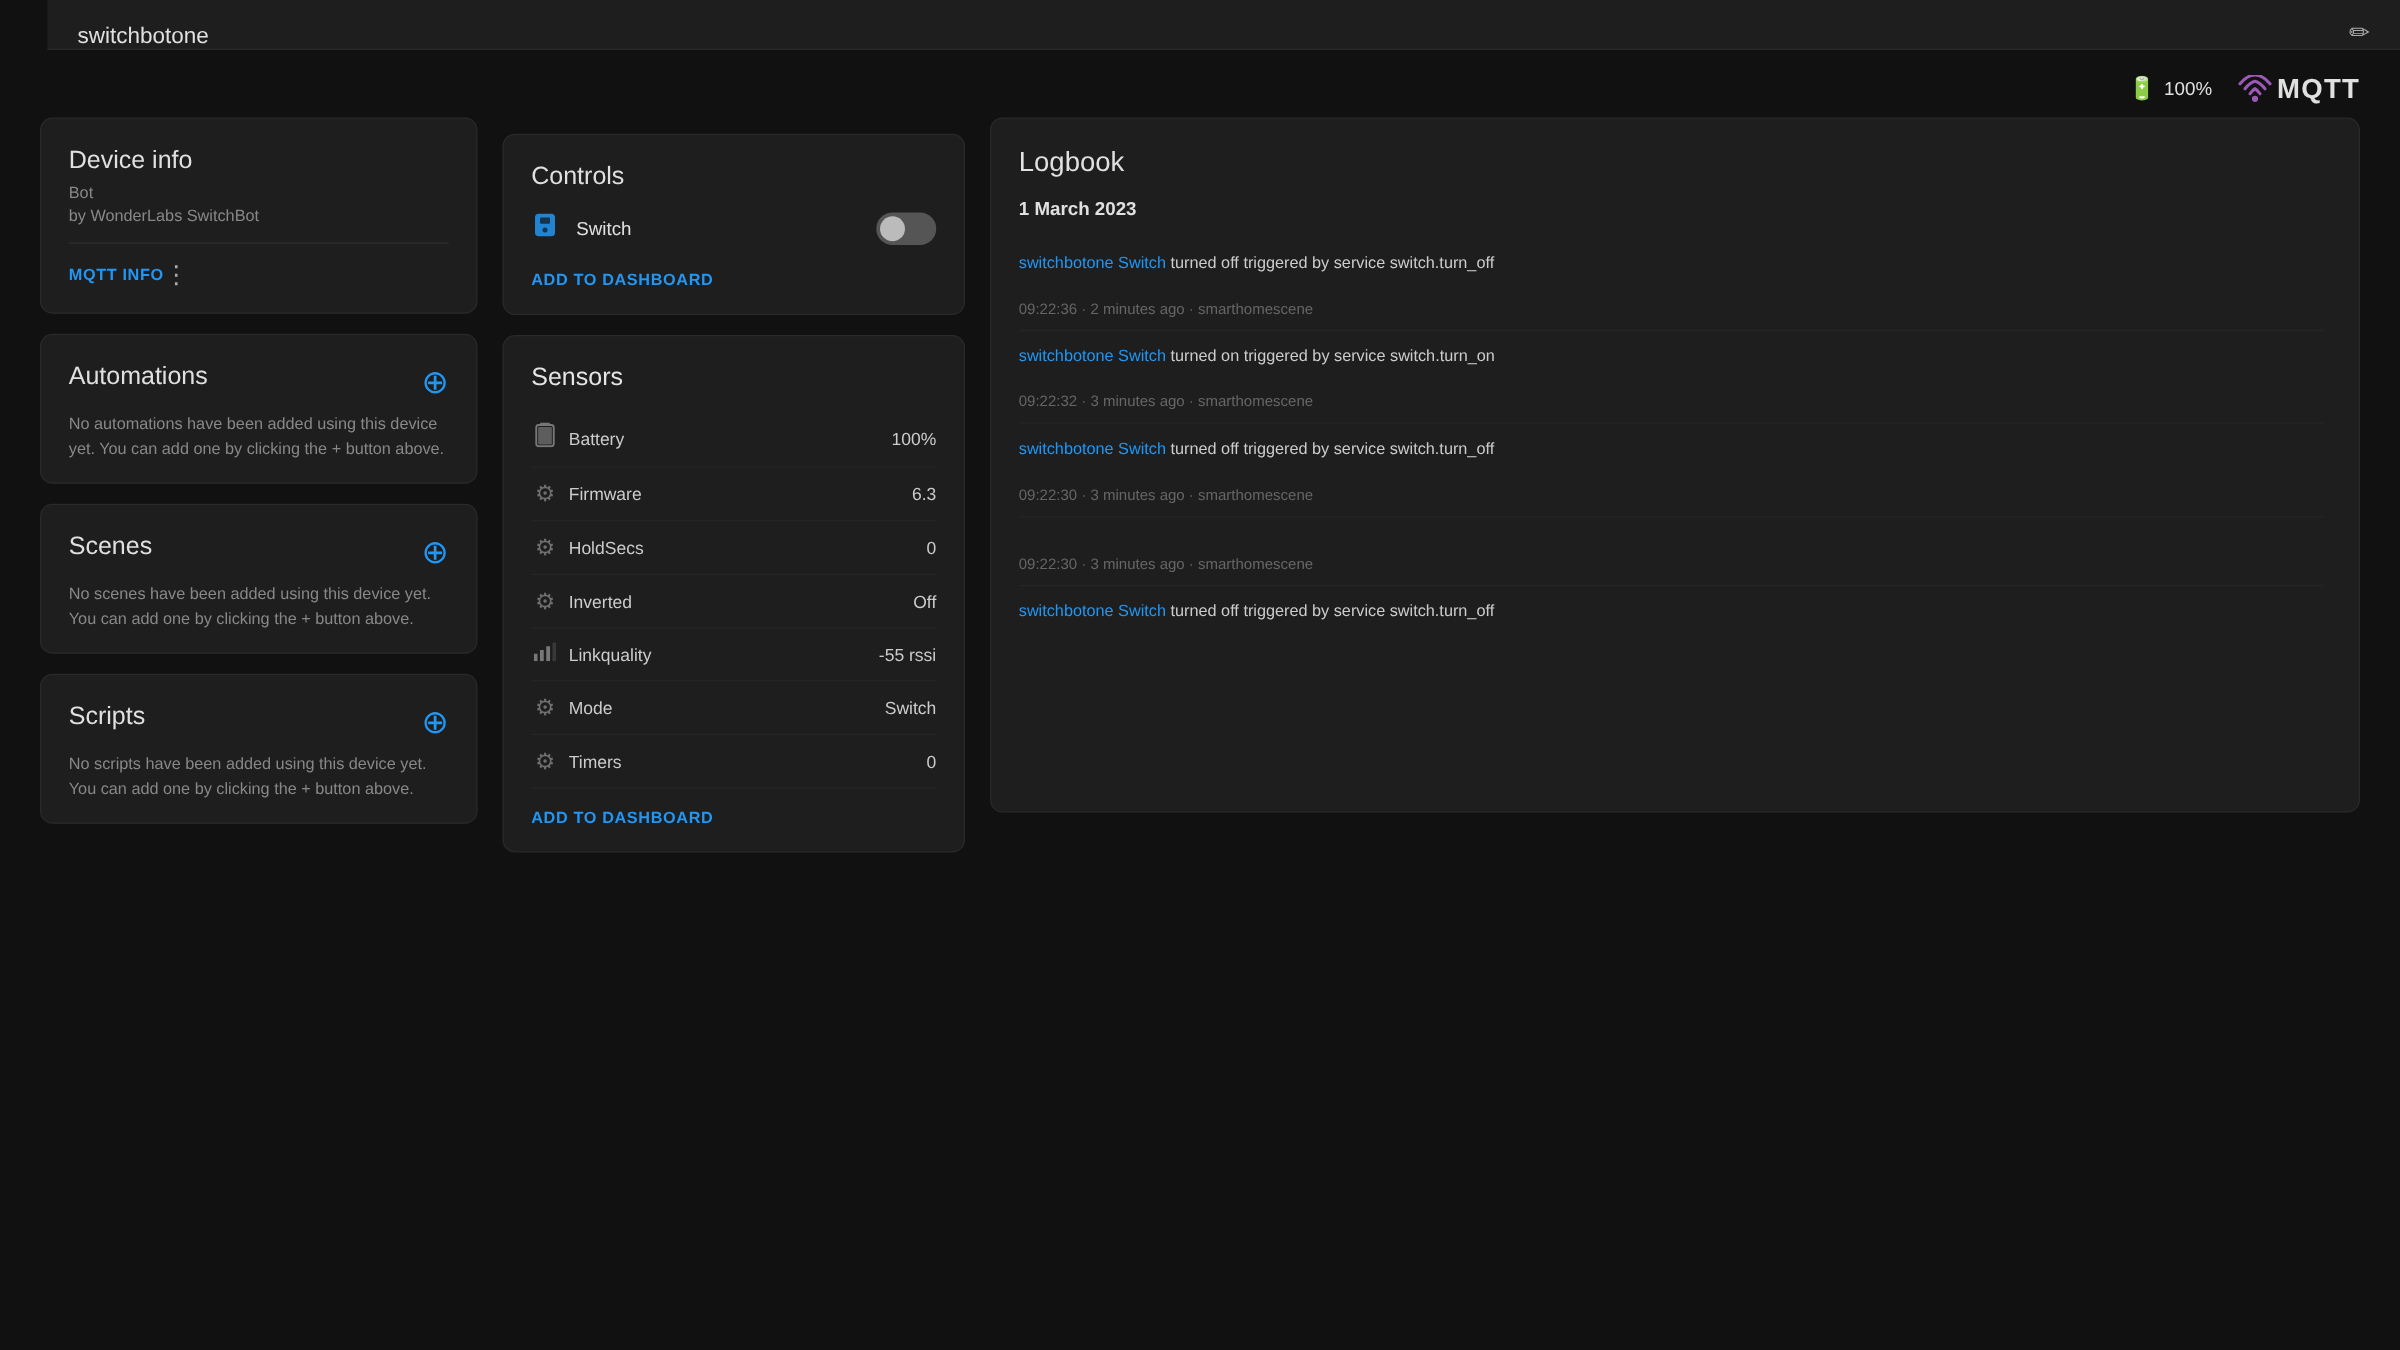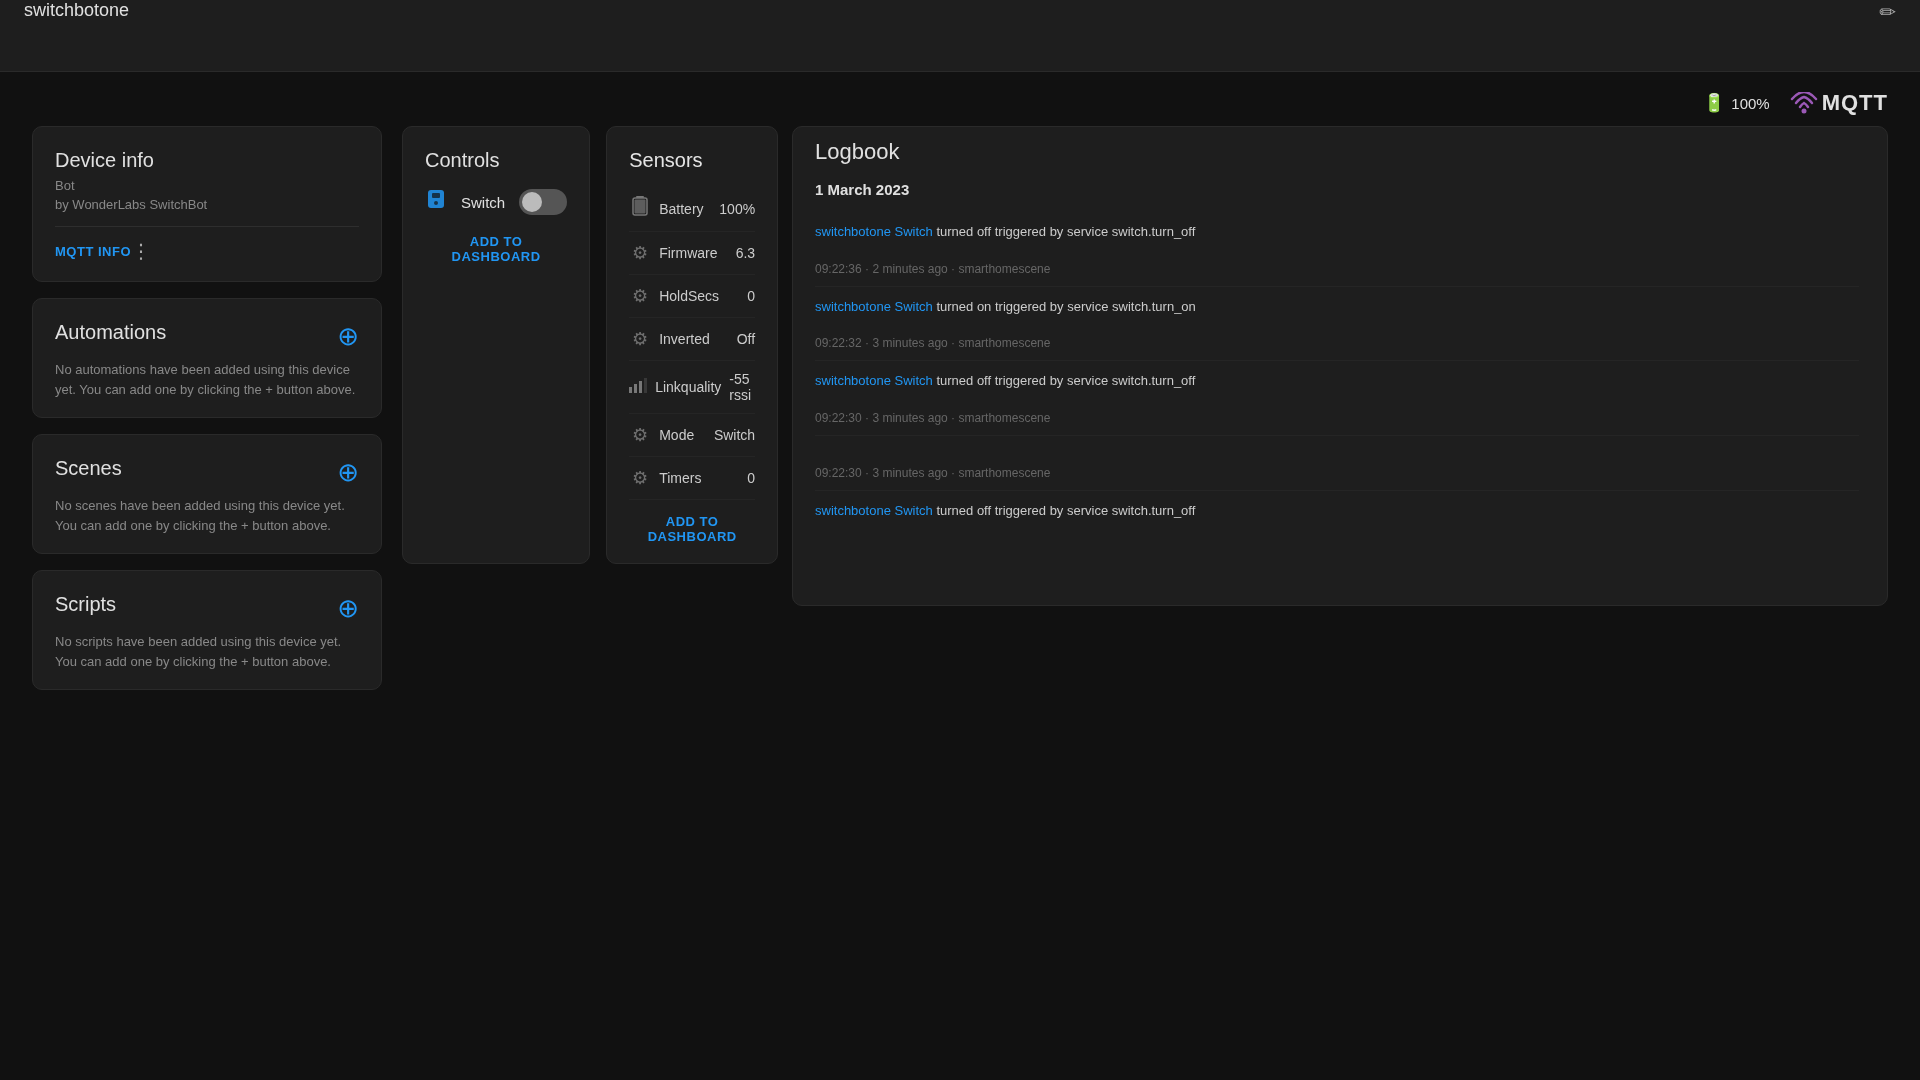--- a/index.html
+++ b/index.html
@@ -5,26 +5,27 @@
     * { box-sizing: border-box; margin: 0; padding: 0; }
     body {
       background: #111111;
       color: #e0e0e0;
       font-family: 'Segoe UI', Arial, sans-serif;
       min-height: 1080px;
       width: 1920px;
     }
     header {
       background: #1e1e1e;
-      height: 72px;
-      display: flex;
-      align-items: flex-start;
+      height: 40px;
+      display: flex;
+      align-items: flex-end;
       justify-content: space-between;
       padding: 0 24px;
       border-bottom: 1px solid #2a2a2a;
+      margin-left: 38px;
     }
     .header-title {
       color: #e0e0e0;
       font-size: 18px;
       font-weight: 400;
     }
     .edit-icon {
       color: #aaa;
       font-size: 20px;
       cursor: pointer;
@@ -123,24 +124,25 @@
       border: none;
       line-height: 1;
     }
     .card-desc {
       font-size: 13px;
       color: #888;
       line-height: 1.5;
     }
     .middle-column {
       display: flex;
-      flex-direction: row;
+      flex-direction: column;
       gap: 16px;
       width: 370px;
       min-width: 370px;
+      margin-top: 13px;
     }
     .controls-card {
       background: #1e1e1e;
       border-radius: 10px;
       padding: 22px 22px 18px 22px;
       border: 1px solid #2a2a2a;
     }
     .controls-title {
       font-size: 20px;
       font-weight: 500;
@@ -229,23 +231,23 @@
       font-size: 14px;
       color: #ccc;
     }
     .right-column {
       flex: 1;
       min-width: 340px;
     }
     .logbook-card {
       background: #1e1e1e;
       border-radius: 10px;
-      padding: 12px 22px 18px 22px;
+      padding: 22px 22px 18px 22px;
       border: 1px solid #2a2a2a;
-      height: 480px;
+      height: 556px;
       overflow: hidden;
       position: relative;
     }
     .logbook-title {
       font-size: 22px;
       font-weight: 500;
       color: #e0e0e0;
       margin-bottom: 16px;
     }
     .logbook-date {

